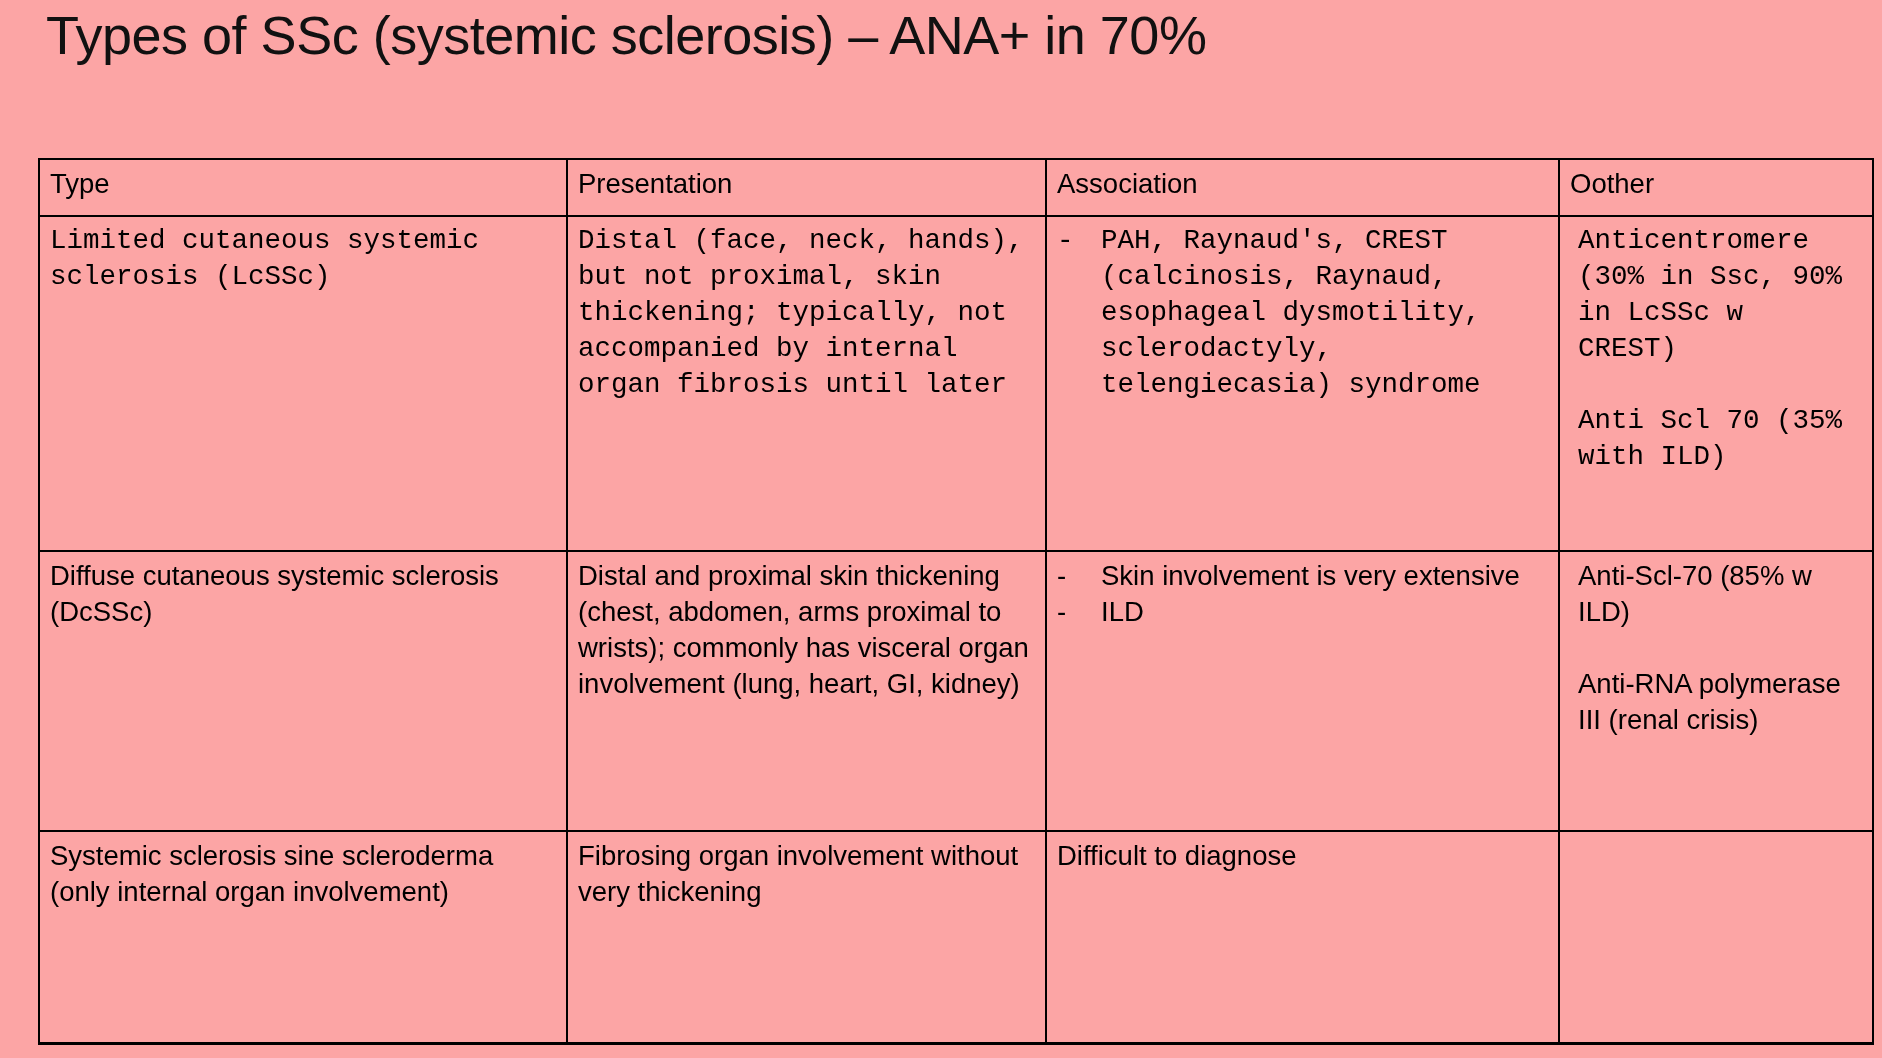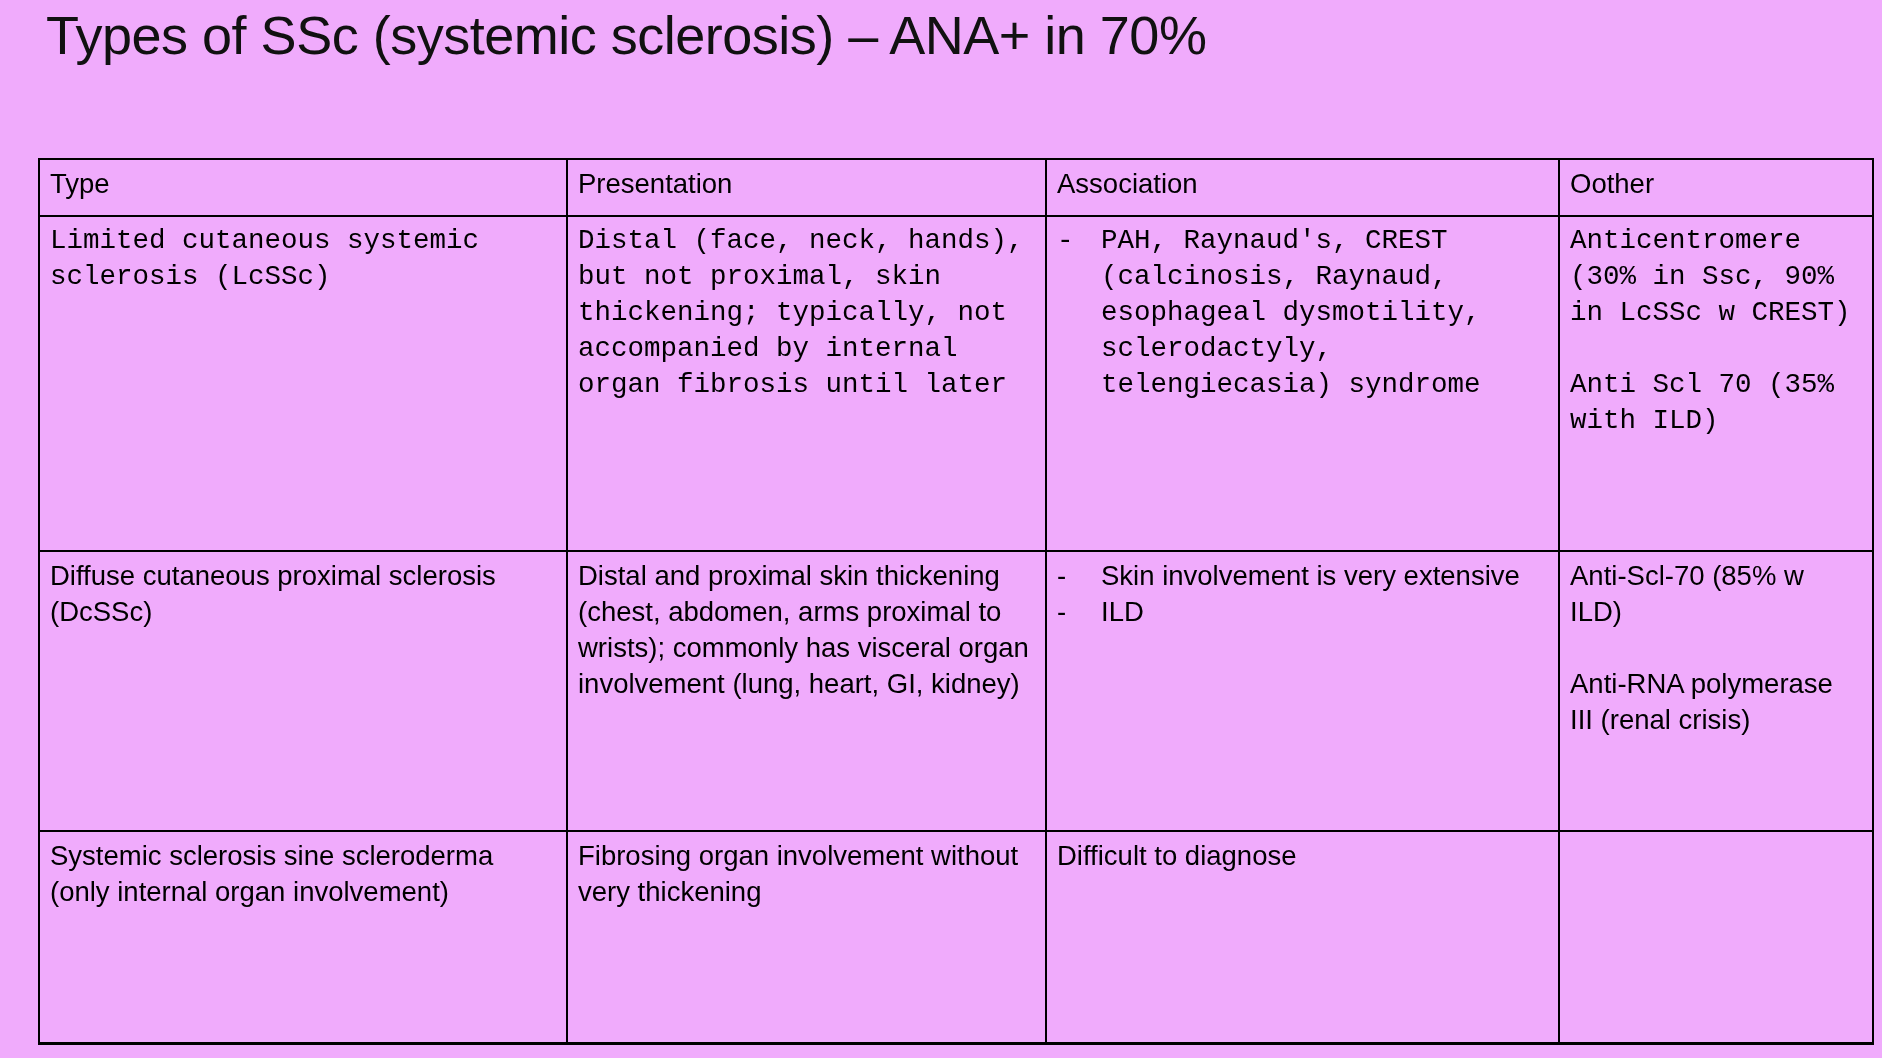--- a/index.html
+++ b/index.html
@@ -6,21 +6,21 @@
     margin: 0;
     padding: 0;
     background: #ffffff;
     font-family: "Liberation Sans", sans-serif;
     color: #000000;
   }
   .slide {
     position: relative;
     width: 1882px;
     height: 1058px;
-    background: #f0abfc;
+    background: #fca5a5;
     overflow: hidden;
   }
   .slide-title {
     position: absolute;
     left: 46px;
     top: 4px;
     font-size: 54px;
     font-weight: 400;
     letter-spacing: -0.5px;
     color: #111111;
@@ -53,21 +53,21 @@
   .bullet-item {
     display: flex;
     align-items: flex-start;
   }
   .bullet-dash {
     flex: 0 0 44px;
   }
   .bullet-text {
     flex: 1 1 auto;
   }
-  .para { margin: 0 0 36px 0; }
+  .para { margin: 0 0 36px 8px; }
   .para:last-child { margin-bottom: 0; }
 </style>
 </head>
 <body>
 
 <div class="slide">
 
   <div class="slide-title">Types of SSc (systemic sclerosis) – ANA+ in 70%</div>
 
   <table class="ssc-table">
@@ -95,21 +95,21 @@
           <div class="bullet-text">PAH, Raynaud's, CREST (calcinosis, Raynaud, esophageal dysmotility, sclerodactyly, telengiecasia) syndrome</div>
         </div>
       </td>
       <td>
         <div class="para">Anticentromere (30% in Ssc, 90% in LcSSc w CREST)</div>
         <div class="para">Anti Scl 70 (35% with ILD)</div>
       </td>
     </tr>
 
     <tr class="row-2">
-      <td>Diffuse cutaneous proximal sclerosis (DcSSc)</td>
+      <td>Diffuse cutaneous systemic sclerosis (DcSSc)</td>
       <td>Distal and proximal skin thickening (chest, abdomen, arms proximal to wrists); commonly has visceral organ involvement (lung, heart, GI, kidney)</td>
       <td>
         <div class="bullet-item">
           <span class="bullet-dash">-</span>
           <div class="bullet-text">Skin involvement is very extensive</div>
         </div>
         <div class="bullet-item">
           <span class="bullet-dash">-</span>
           <div class="bullet-text">ILD</div>
         </div>

